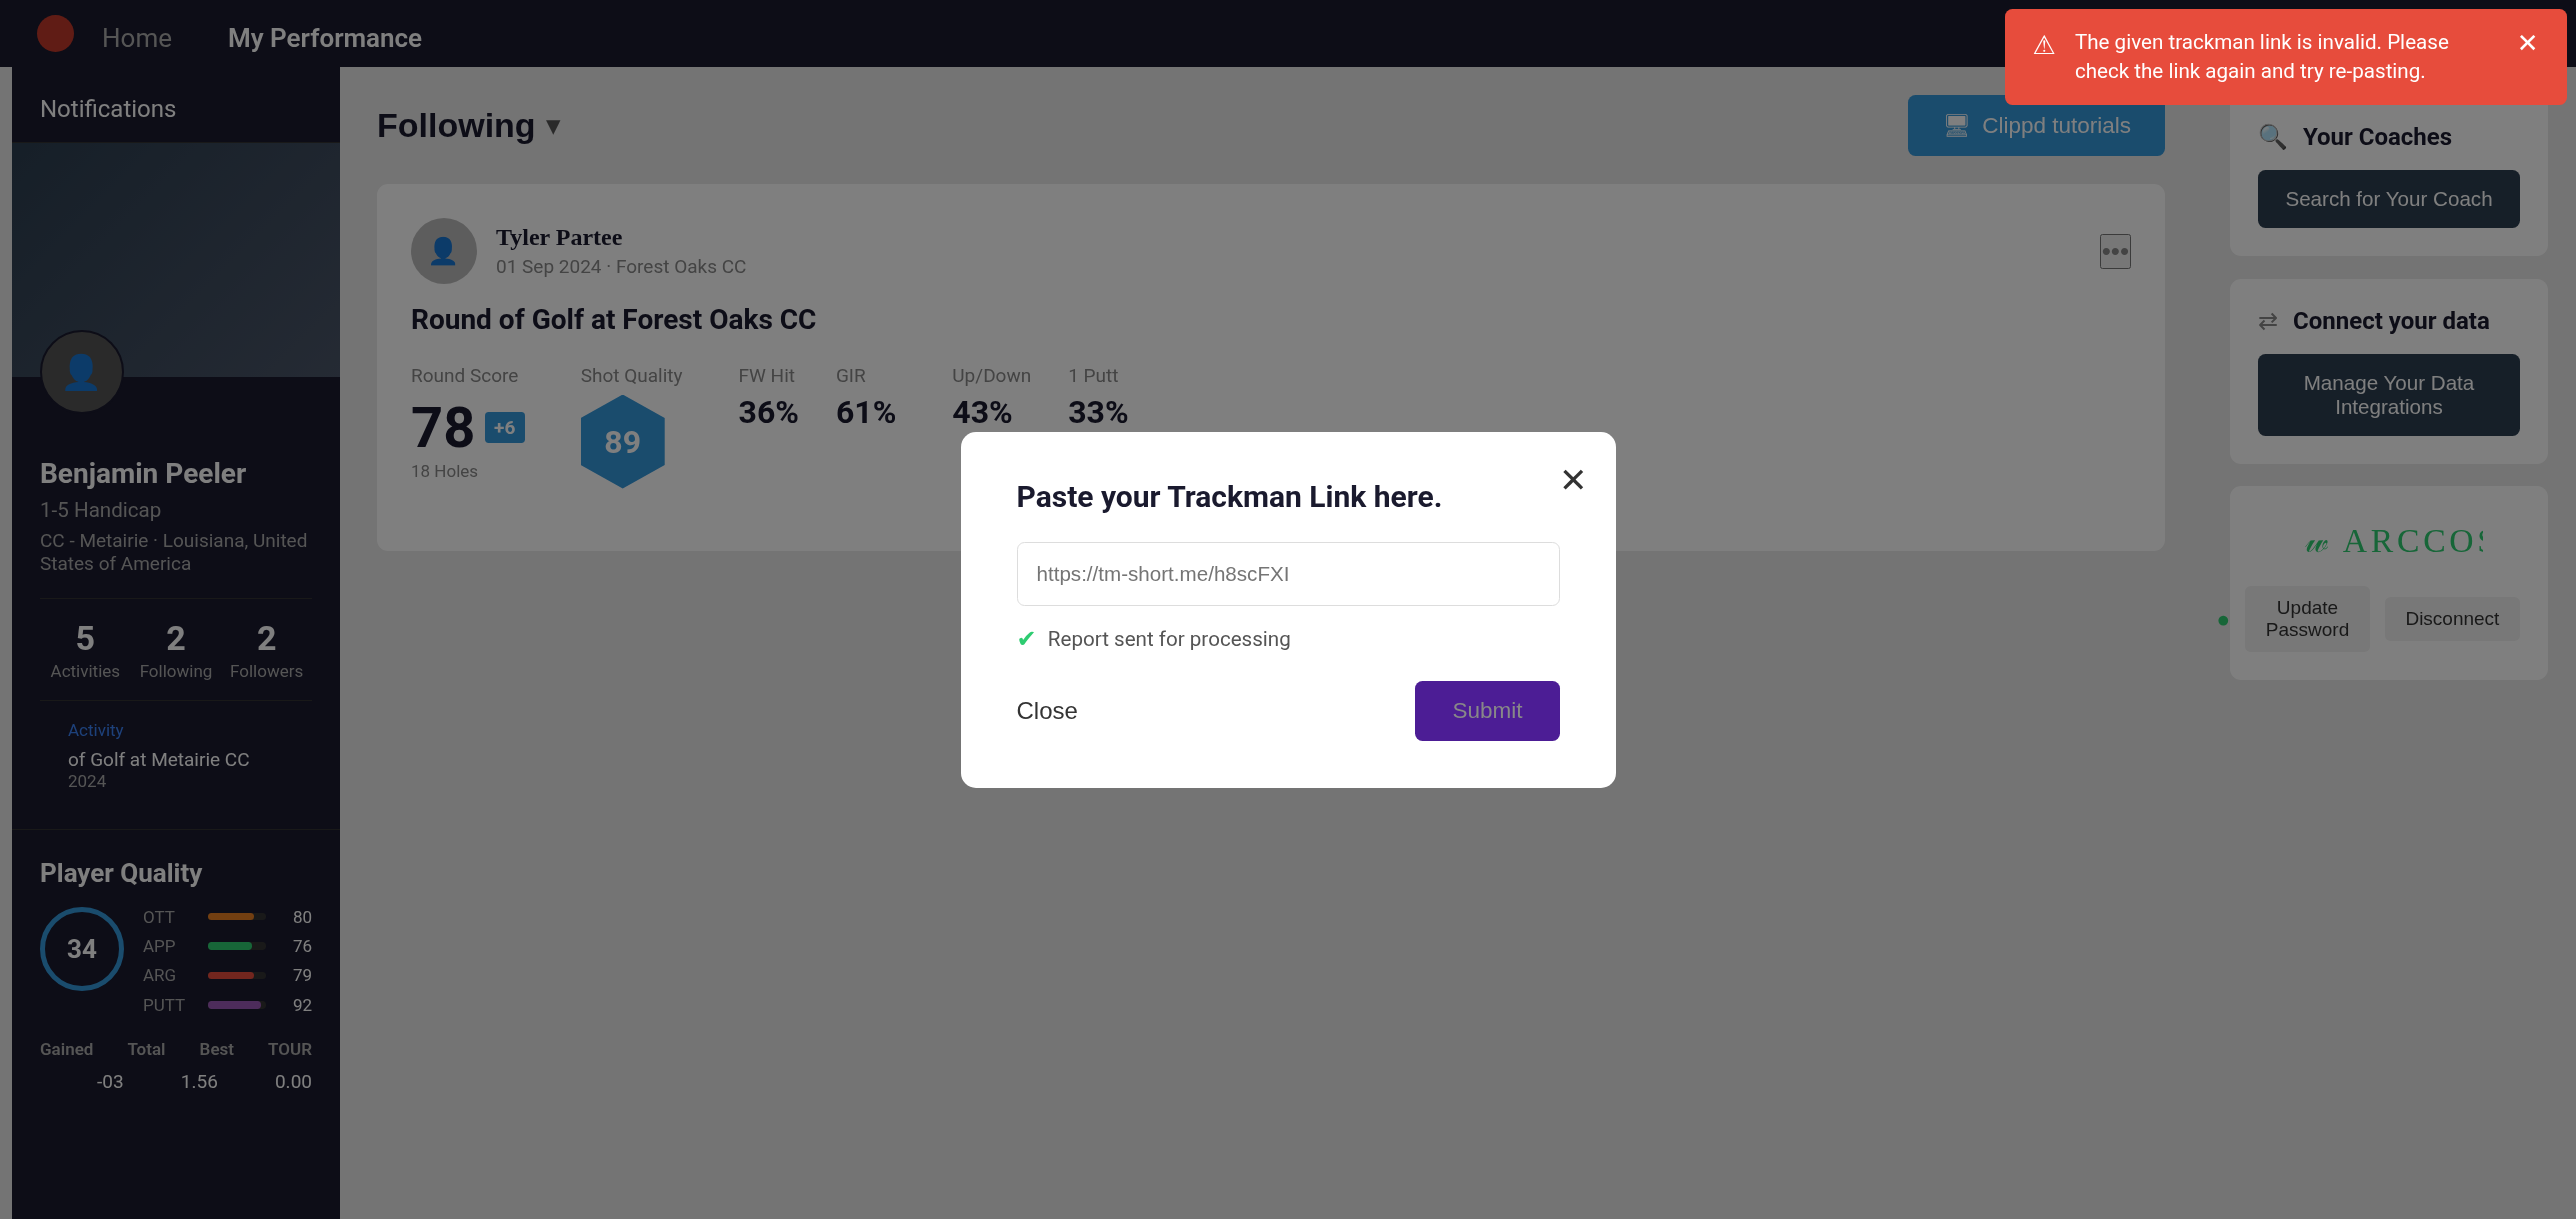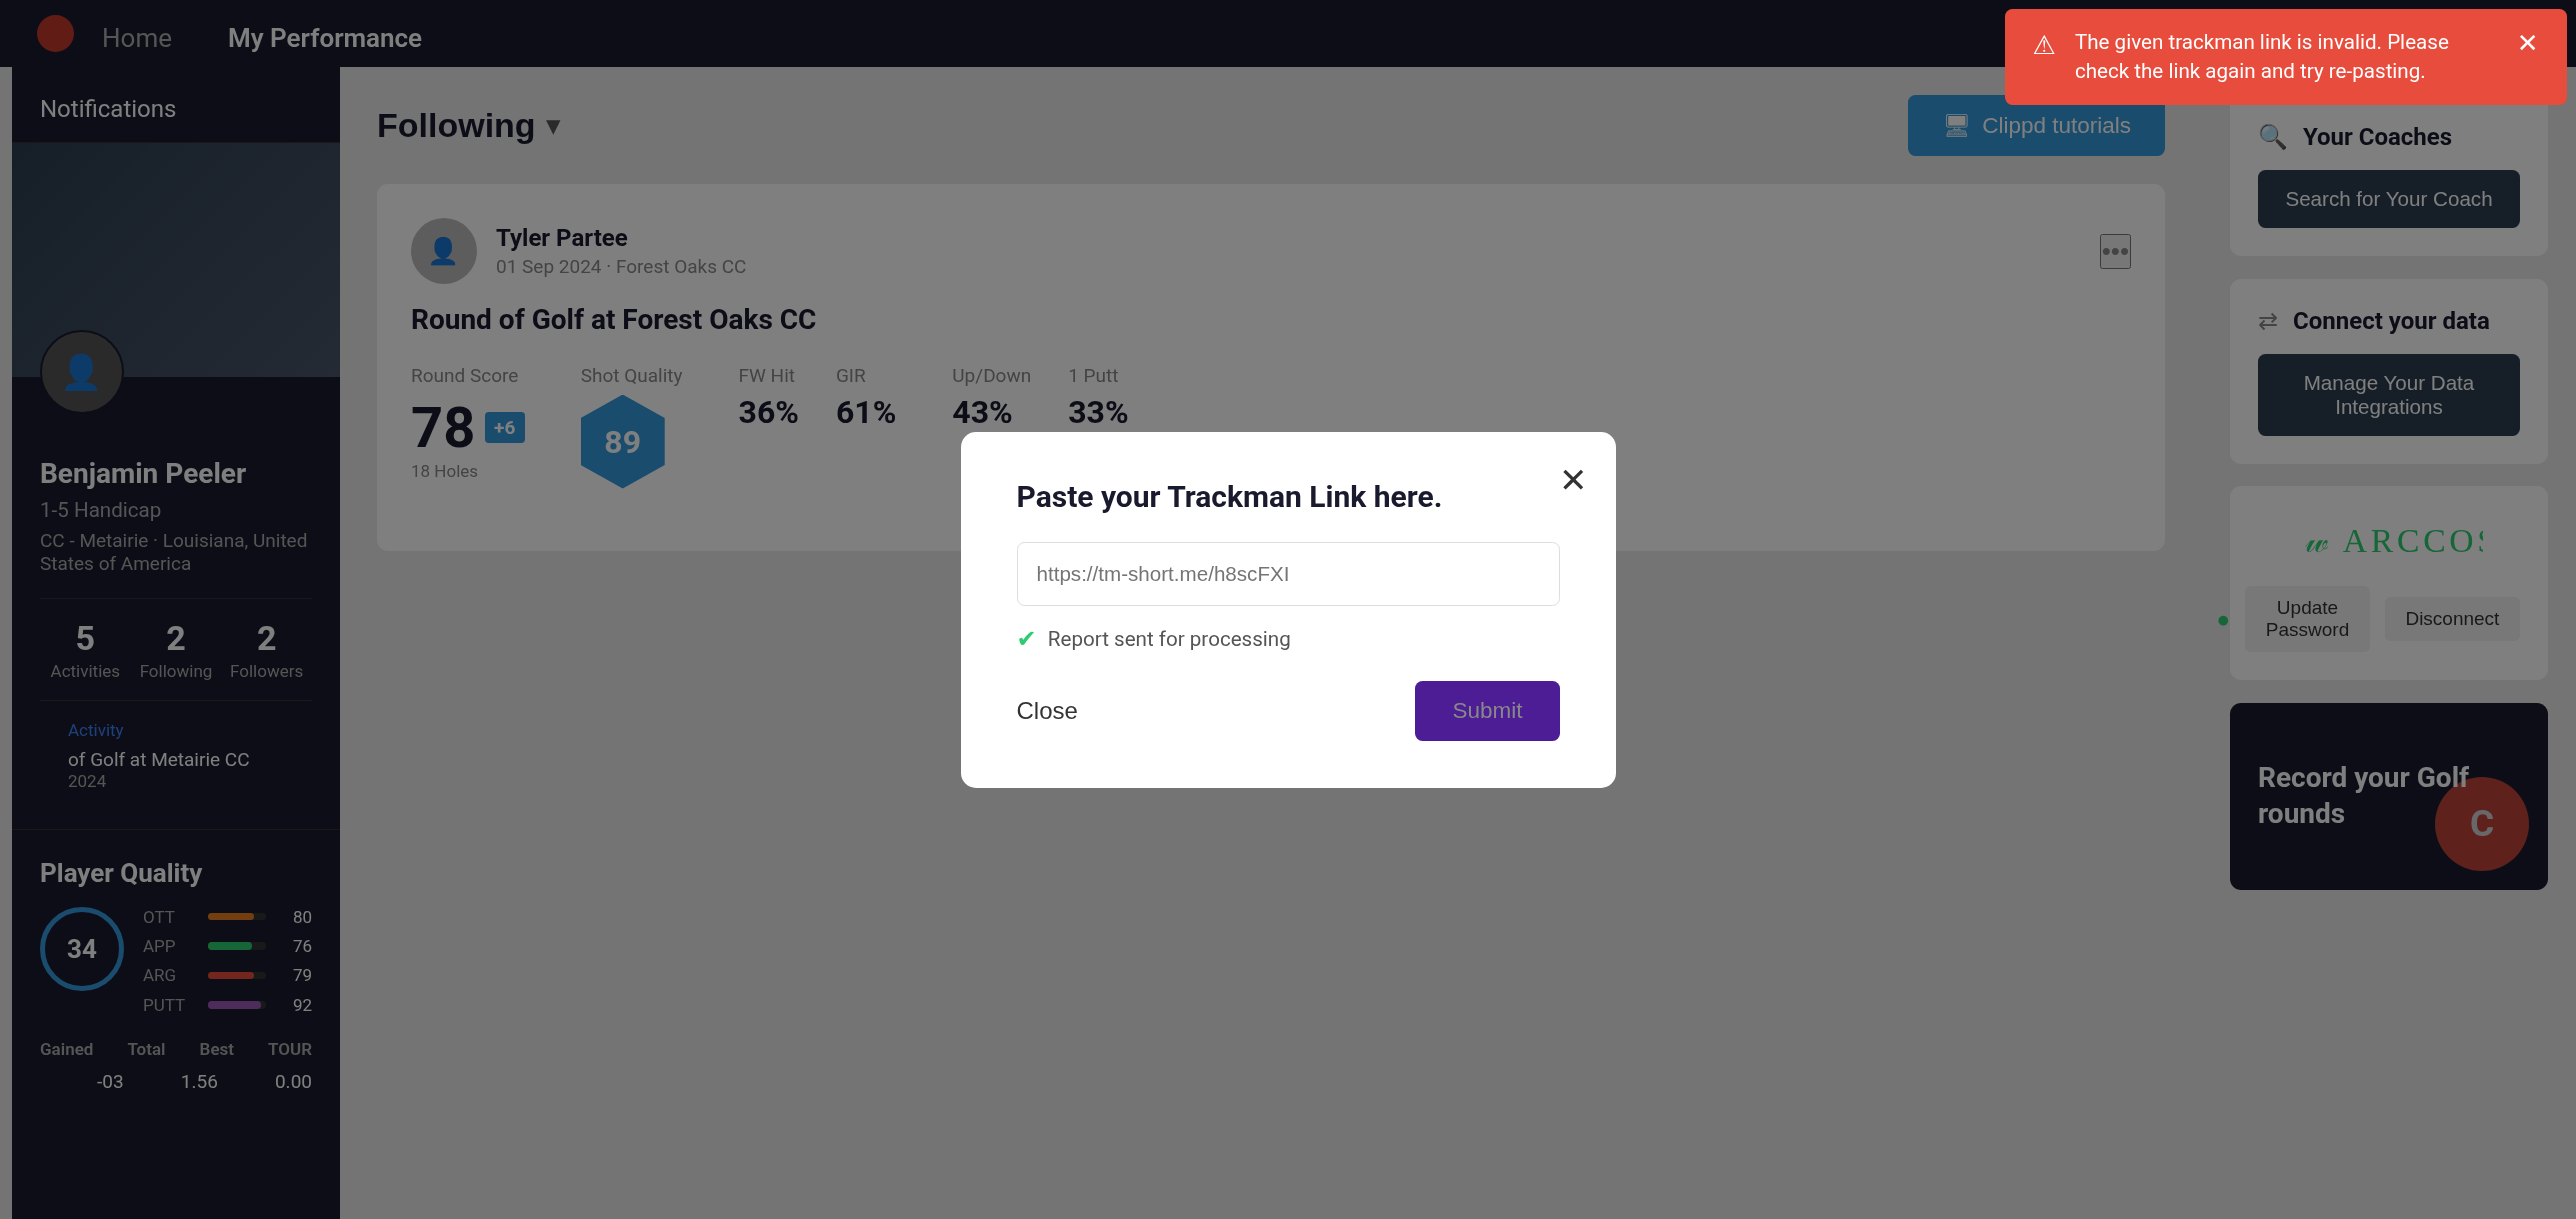--- a/index.html
+++ b/index.html
@@ -143,21 +143,21 @@
     .feed-card-header {
       display: flex; align-items: center; justify-content: space-between;
       margin-bottom: 19px;
     }
     .feed-card-user { display: flex; align-items: center; gap: 19px; }
     .feed-user-avatar {
       width: 66px; height: 66px; background: #bbb; border-radius: 50%;
       display: flex; align-items: center; justify-content: center;
       font-size: 26px; color: #fff;
     }
-    .feed-user-name { font-size: 24px; font-weight: 700; color: #1a1a2e; }
+    .feed-user-name { font-size: 24px; font-weight: 700; color: #1a1a2e; font-family: Liberation Serif, serif; }
     .feed-user-meta { font-size: 19px; color: #888; margin-top: 3.7px; }
     .feed-card-more { font-size: 26px; color: #888; cursor: pointer; }
     .feed-card-title { font-size: 28px; font-weight: 700; color: #1a1a2e; margin-bottom: 28px; }
 
     
     .round-stats { display: flex; gap: 56px; margin-bottom: 28px; align-items: flex-start; }
     .round-stat-group { }
     .round-stat-label { font-size: 19px; color: #888; margin-bottom: 7.5px; }
     .round-score-val { font-size: 56px; font-weight: 700; color: #1a1a2e; display: flex; align-items: center; gap: 9.4px; }
     .round-score-badge {
@@ -462,24 +462,20 @@
           <text x="10" y="40" font-family="serif" font-size="36" fill="#2ecc71" letter-spacing="4">𝓌 ARCCOS</text>
         </svg>
       </div>
       <div class="arccos-actions">
         <span class="arccos-status">●</span>
         <button class="small-btn">Update Password</button>
         <button class="small-btn">Disconnect</button>
       </div>
     </div>
 
-    <div class="record-card">
-      <div class="record-text">Record your Golf rounds</div>
-      <div class="record-logo">C</div>
-    </div>
   </div>
 </div>
 
 <div class="modal-overlay">
   <div class="modal">
     <div class="modal-title">Paste your Trackman Link here.</div>
     <button class="modal-close">✕</button>
     <input class="modal-input" placeholder="https://tm-short.me/h8scFXI" style="">
     <div class="modal-success">
       <span class="success-icon">✔</span>

